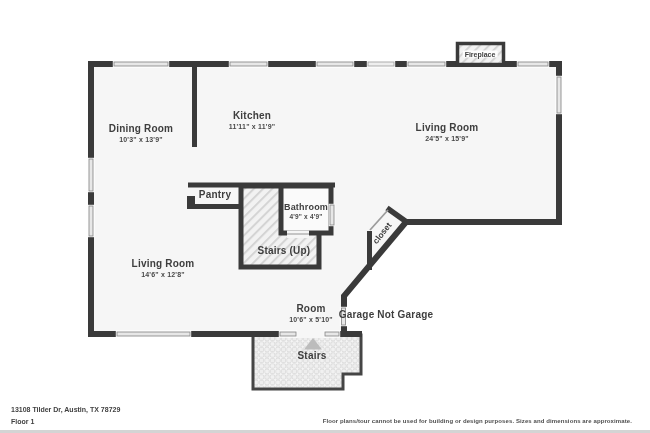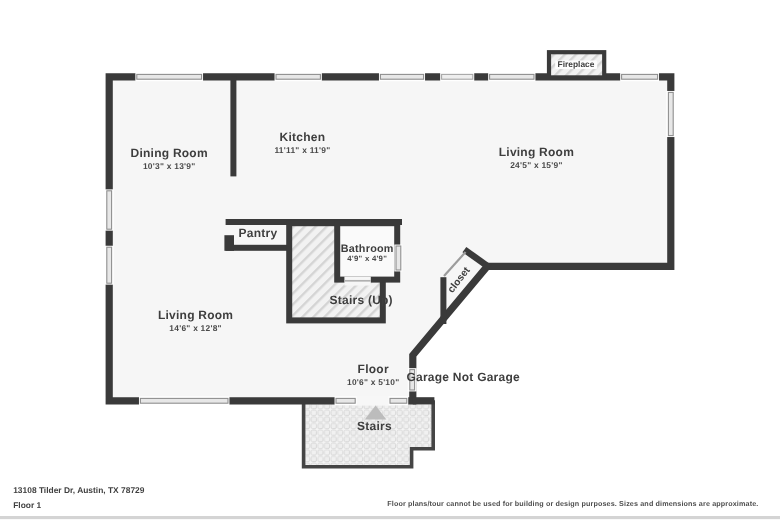--- a/index.html
+++ b/index.html
@@ -139,28 +139,28 @@
   <div class="lbl" style="left:163px;top:268px">
     <div class="rname">Living Room</div>
     <div class="rdims">14'6" x 12'8"</div>
   </div>
 
   <div class="lbl small" style="left:306px;top:211px">
     <div class="rname">Bathroom</div>
     <div class="rdims">4'9" x 4'9"</div>
   </div>
 
-  <div class="lbl single" style="left:301px;top:251px">Stairs (Up)</div>
+  <div class="lbl single" style="left:284px;top:251px">Stairs (Up)</div>
 
   <div class="lbl single" style="left:215px;top:195px">Pantry</div>
 
   <div class="closet-lbl" style="left:382px;top:233px">closet</div>
 
   <div class="lbl" style="left:311px;top:313px">
-    <div class="rname">Floor</div>
+    <div class="rname">Room</div>
     <div class="rdims">10'6" x 5'10"</div>
   </div>
 
   <div class="lbl single" style="left:386px;top:315px">Garage Not Garage</div>
 
   <div class="lbl single" style="left:312px;top:356px">Stairs</div>
 
 
   <div class="fireplace-lbl" style="left:480px;top:54px">Fireplace</div>
 

